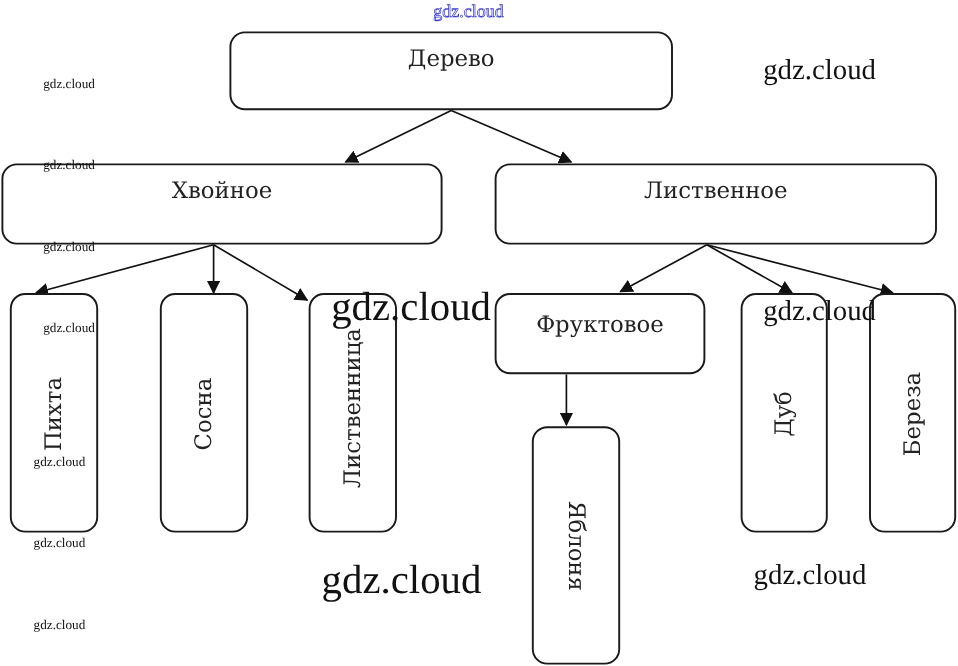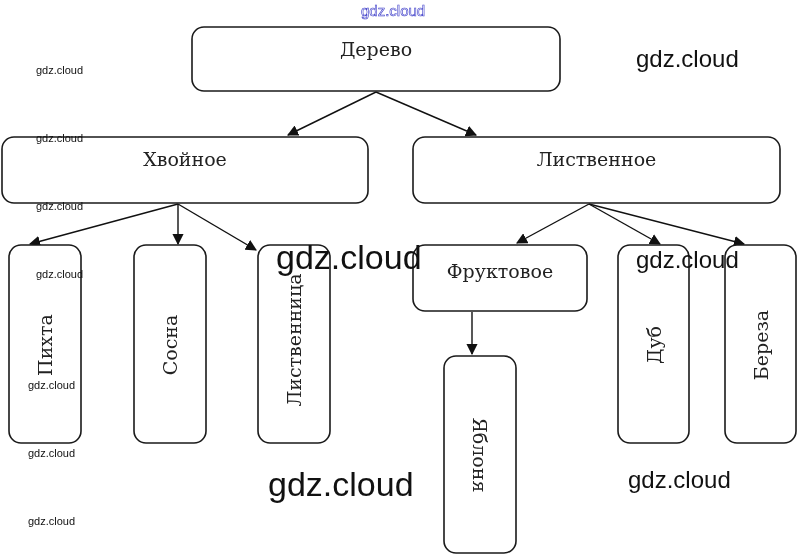--- a/index.html
+++ b/index.html
@@ -1,21 +1,21 @@
 <!DOCTYPE html>
 <html><head>
 <meta charset="utf-8">
 <style>
   html, body { margin:0; padding:0; background:#ffffff; }
   body { width:798px; height:555px; position:relative; overflow:hidden; }
   #canvas { position:absolute; left:0; top:0; width:798px; height:555px; }
   .node { fill:#ffffff; stroke:#1a1a1a; stroke-width:1.6; }
   .edge { stroke:#111111; stroke-width:1.4; fill:none; }
   .label { font-family:"DejaVu Serif", "Liberation Serif", serif; font-size:19px; fill:#222222; }
-  .wm { position:absolute; font-family:Liberation Sans, sans-serif; color:#111; white-space:nowrap; line-height:1; }
+  .wm { position:absolute; font-family:Liberation Serif, serif; color:#111; white-space:nowrap; line-height:1; }
   .wm-s { font-size:11px; }
   .wm-m { font-size:24px; }
   .wm-l { font-size:34px; }
   .wm-top { font-size:15px; color:#ffffff; -webkit-text-stroke:0.6px #3a3ac8; }
 </style>
 </head>
 <body>
 
 <svg id="canvas" viewBox="0 0 798 555" xmlns="http://www.w3.org/2000/svg">
   <defs>

